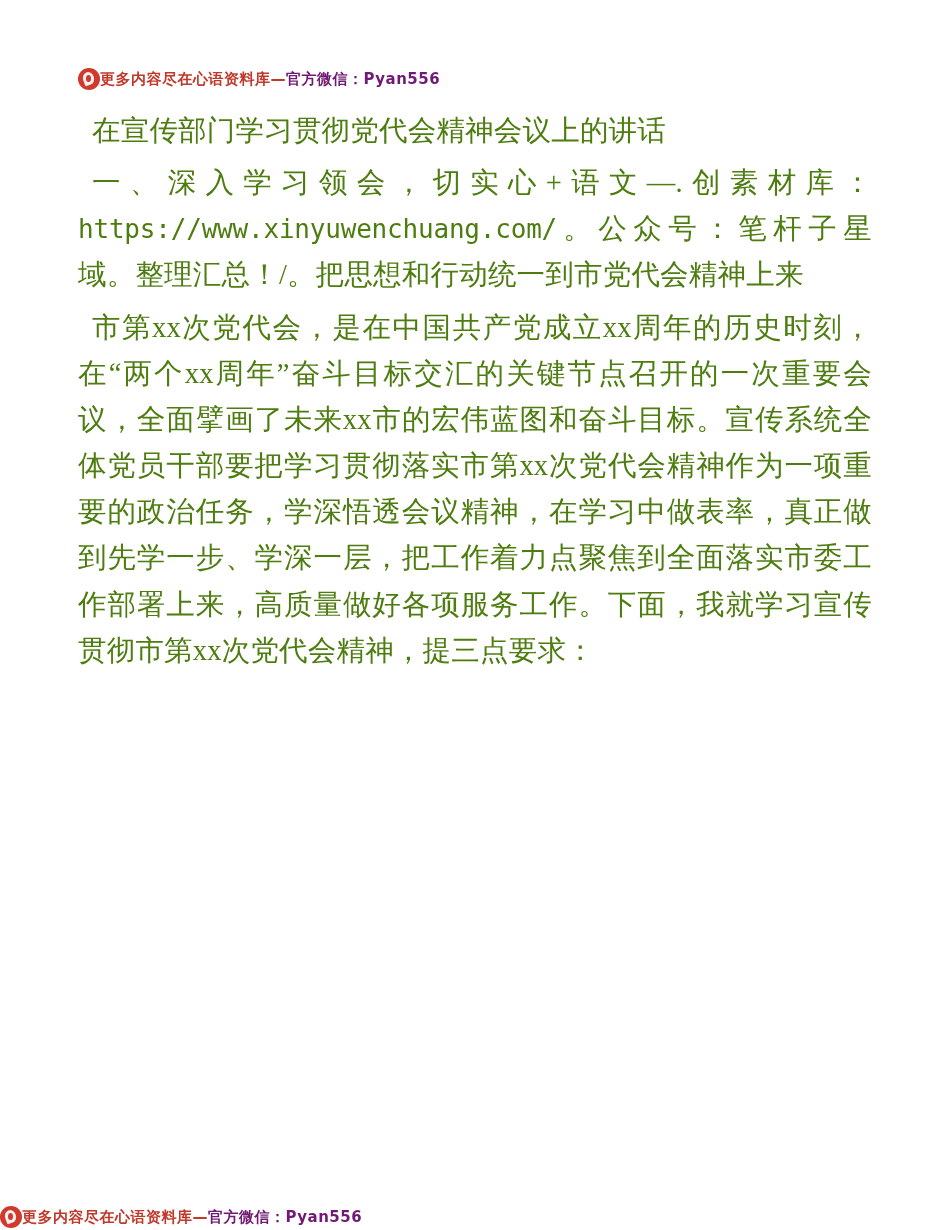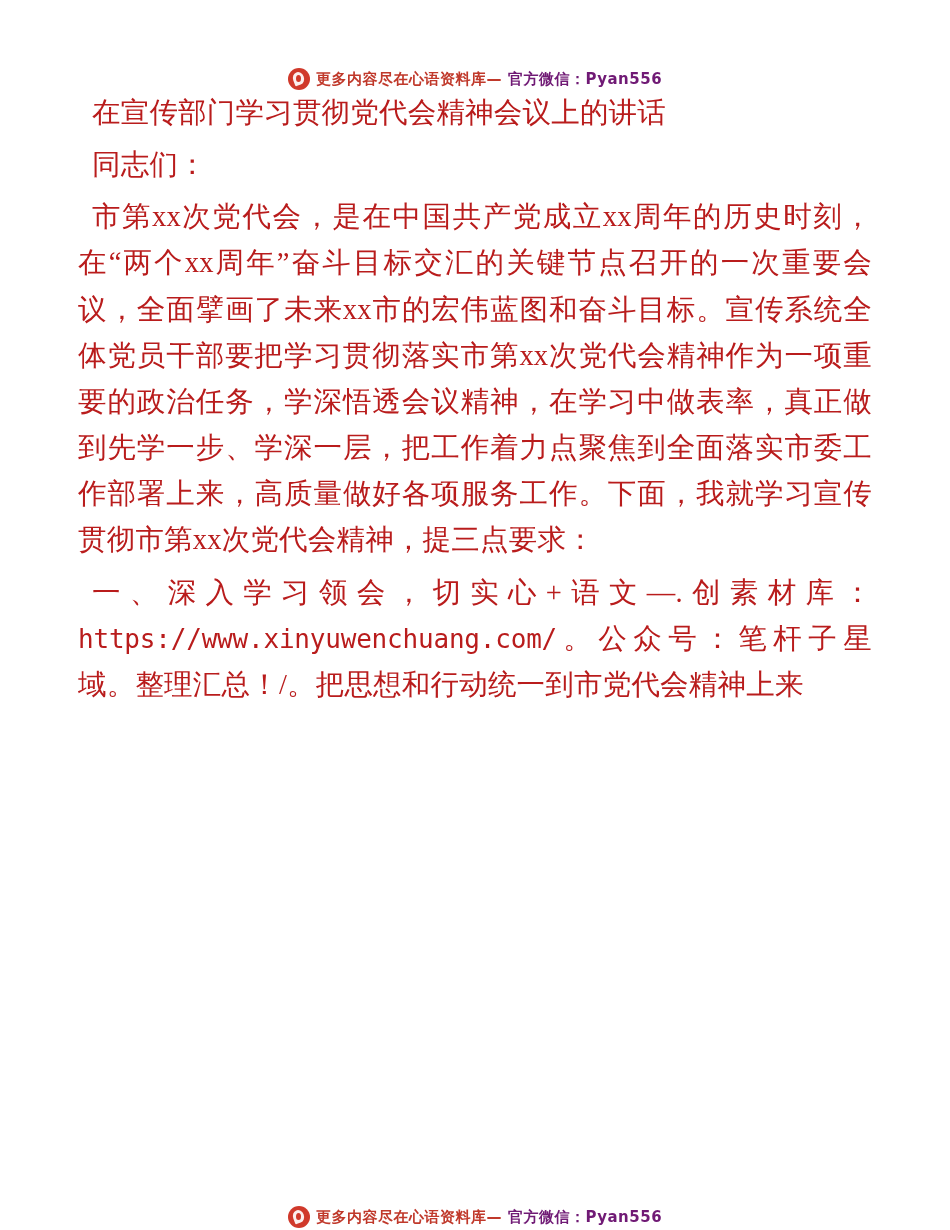--- a/index.html
+++ b/index.html
@@ -18,22 +18,21 @@
     width: 950px;
     height: 1230px;
     box-sizing: border-box;
     padding: 0 78px;
   }
 
   
   .watermark {
     display: flex;
     align-items: center;
-    justify-content: center;
-    gap: 6px;
+    justify-content: flex-start;
     font-family: "DejaVu Sans", sans-serif;
     font-size: 15px;
     font-weight: bold;
     color: #c0392b;
     letter-spacing: 0.5px;
     white-space: nowrap;
   }
   .watermark.top { margin-top: 68px; }
   .watermark.bottom {
     position: absolute;
@@ -71,21 +70,22 @@
     height: 7px;
     border-radius: 50%;
     background: #d0392b;
     z-index: 2;
   }
   .wm-text-1 { color: #c0392b; }
   .wm-text-2 { color: #701a75; }
 
   
   .doc {
-    color: #b91c1c;
+    margin-top: 18px;
+    color: #4d7c0f;
     font-size: 28.5px;
     line-height: 1.62;
     text-align: justify;
     letter-spacing: 0.2px;
   }
   .doc p {
     margin: 0 0 6px 0;
   }
   .title {
     font-size: 28.5px;
@@ -114,25 +114,24 @@
   <div class="watermark top">
     <span class="wm-logo"></span>
     <span class="wm-text-1">更多内容尽在心语资料库—</span>
     <span class="wm-text-2">官方微信：Pyan556</span>
   </div>
 
   <div class="doc">
 
     <p class="title">在宣传部门学习贯彻党代会精神会议上的讲话</p>
 
-    <p class="salutation">同志们：</p>
+
+    <p class="para para-gap"><span>一、深入学习领会，切实心+语文—.创素材库：</span><span class="url">https://www.xinyuwenchuang.com/</span><span>。公众号：笔杆子星域。整理汇总！/。把思想和行动统一到市党代会精神上来</span></p>
 
     <p class="para para-gap">市第xx次党代会，是在中国共产党成立xx周年的历史时刻，在“两个xx周年”奋斗目标交汇的关键节点召开的一次重要会议，全面擘画了未来xx市的宏伟蓝图和奋斗目标。宣传系统全体党员干部要把学习贯彻落实市第xx次党代会精神作为一项重要的政治任务，学深悟透会议精神，在学习中做表率，真正做到先学一步、学深一层，把工作着力点聚焦到全面落实市委工作部署上来，高质量做好各项服务工作。下面，我就学习宣传贯彻市第xx次党代会精神，提三点要求：</p>
-
-    <p class="para para-gap"><span>一、深入学习领会，切实心+语文—.创素材库：</span><span class="url">https://www.xinyuwenchuang.com/</span><span>。公众号：笔杆子星域。整理汇总！/。把思想和行动统一到市党代会精神上来</span></p>
 
   </div>
 
   <div class="watermark bottom">
     <span class="wm-logo"></span>
     <span class="wm-text-1">更多内容尽在心语资料库—</span>
     <span class="wm-text-2">官方微信：Pyan556</span>
   </div>
 
 </div>

